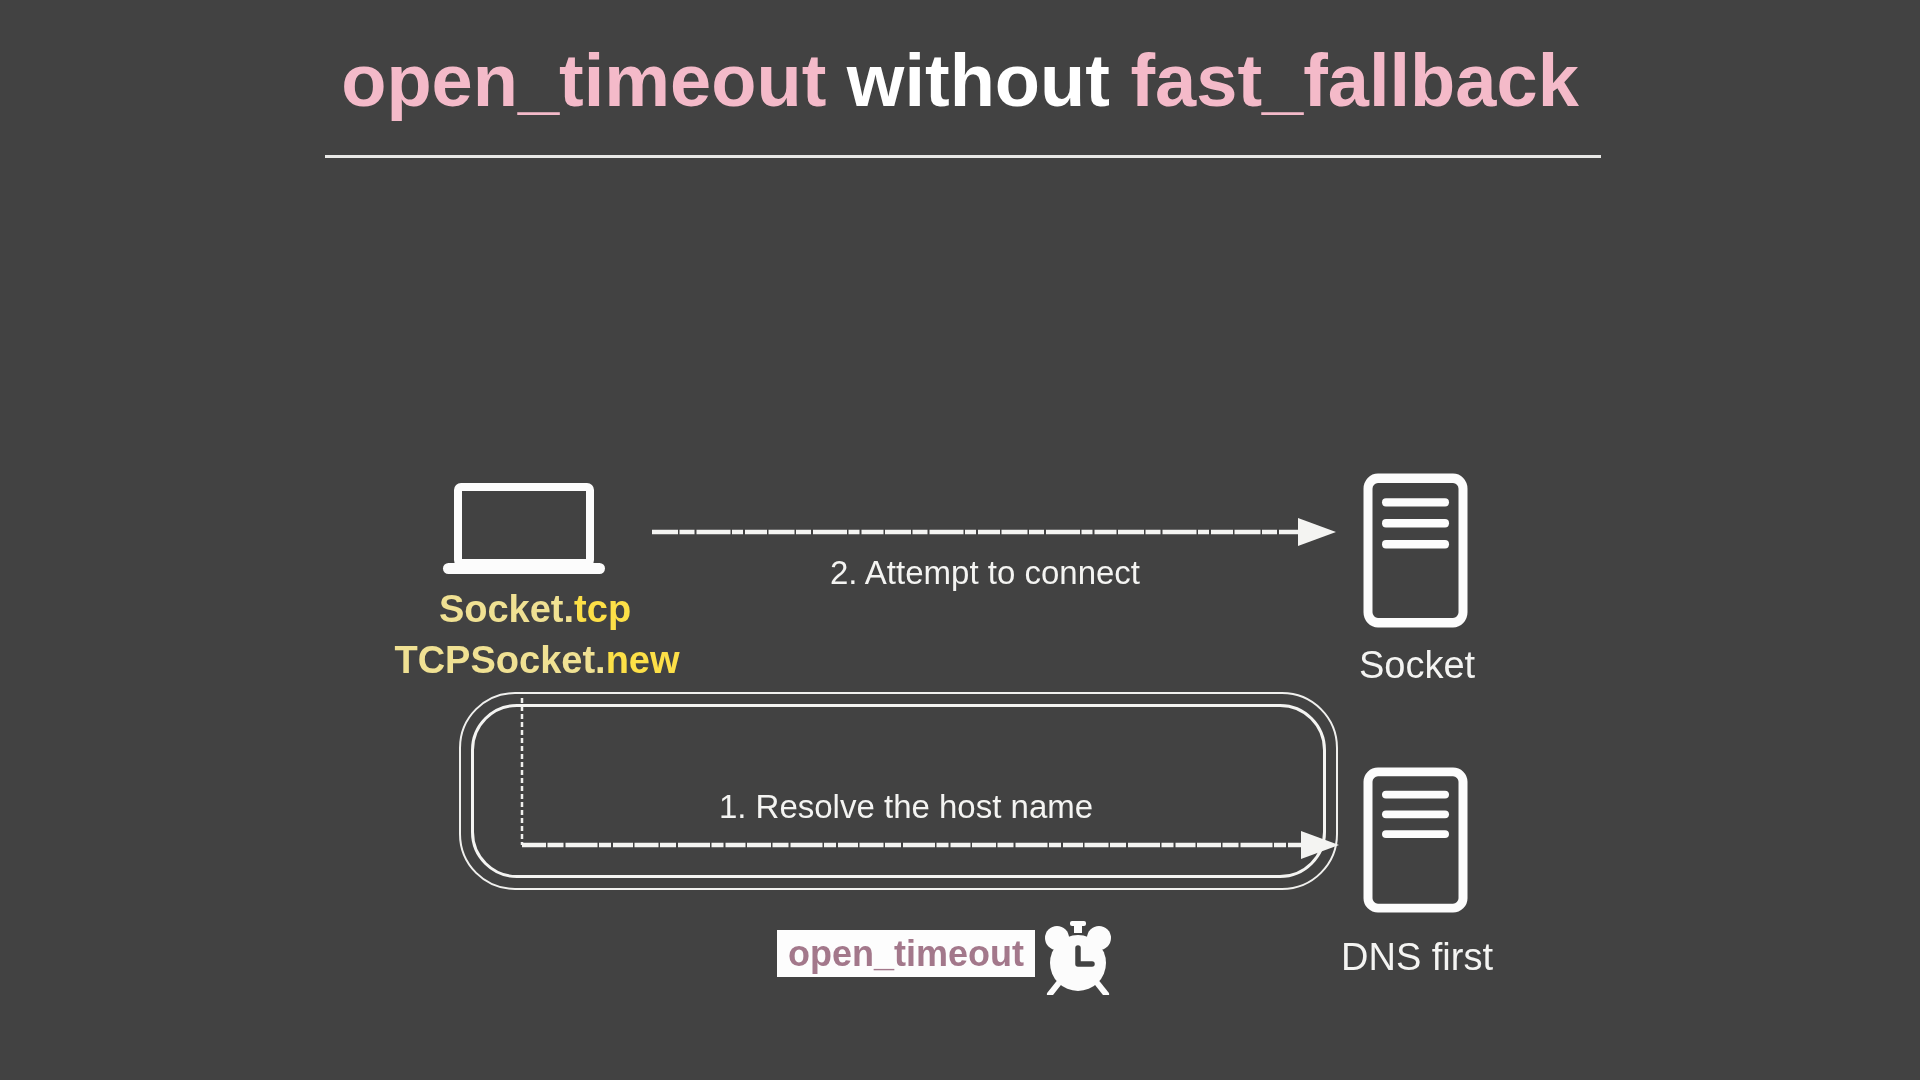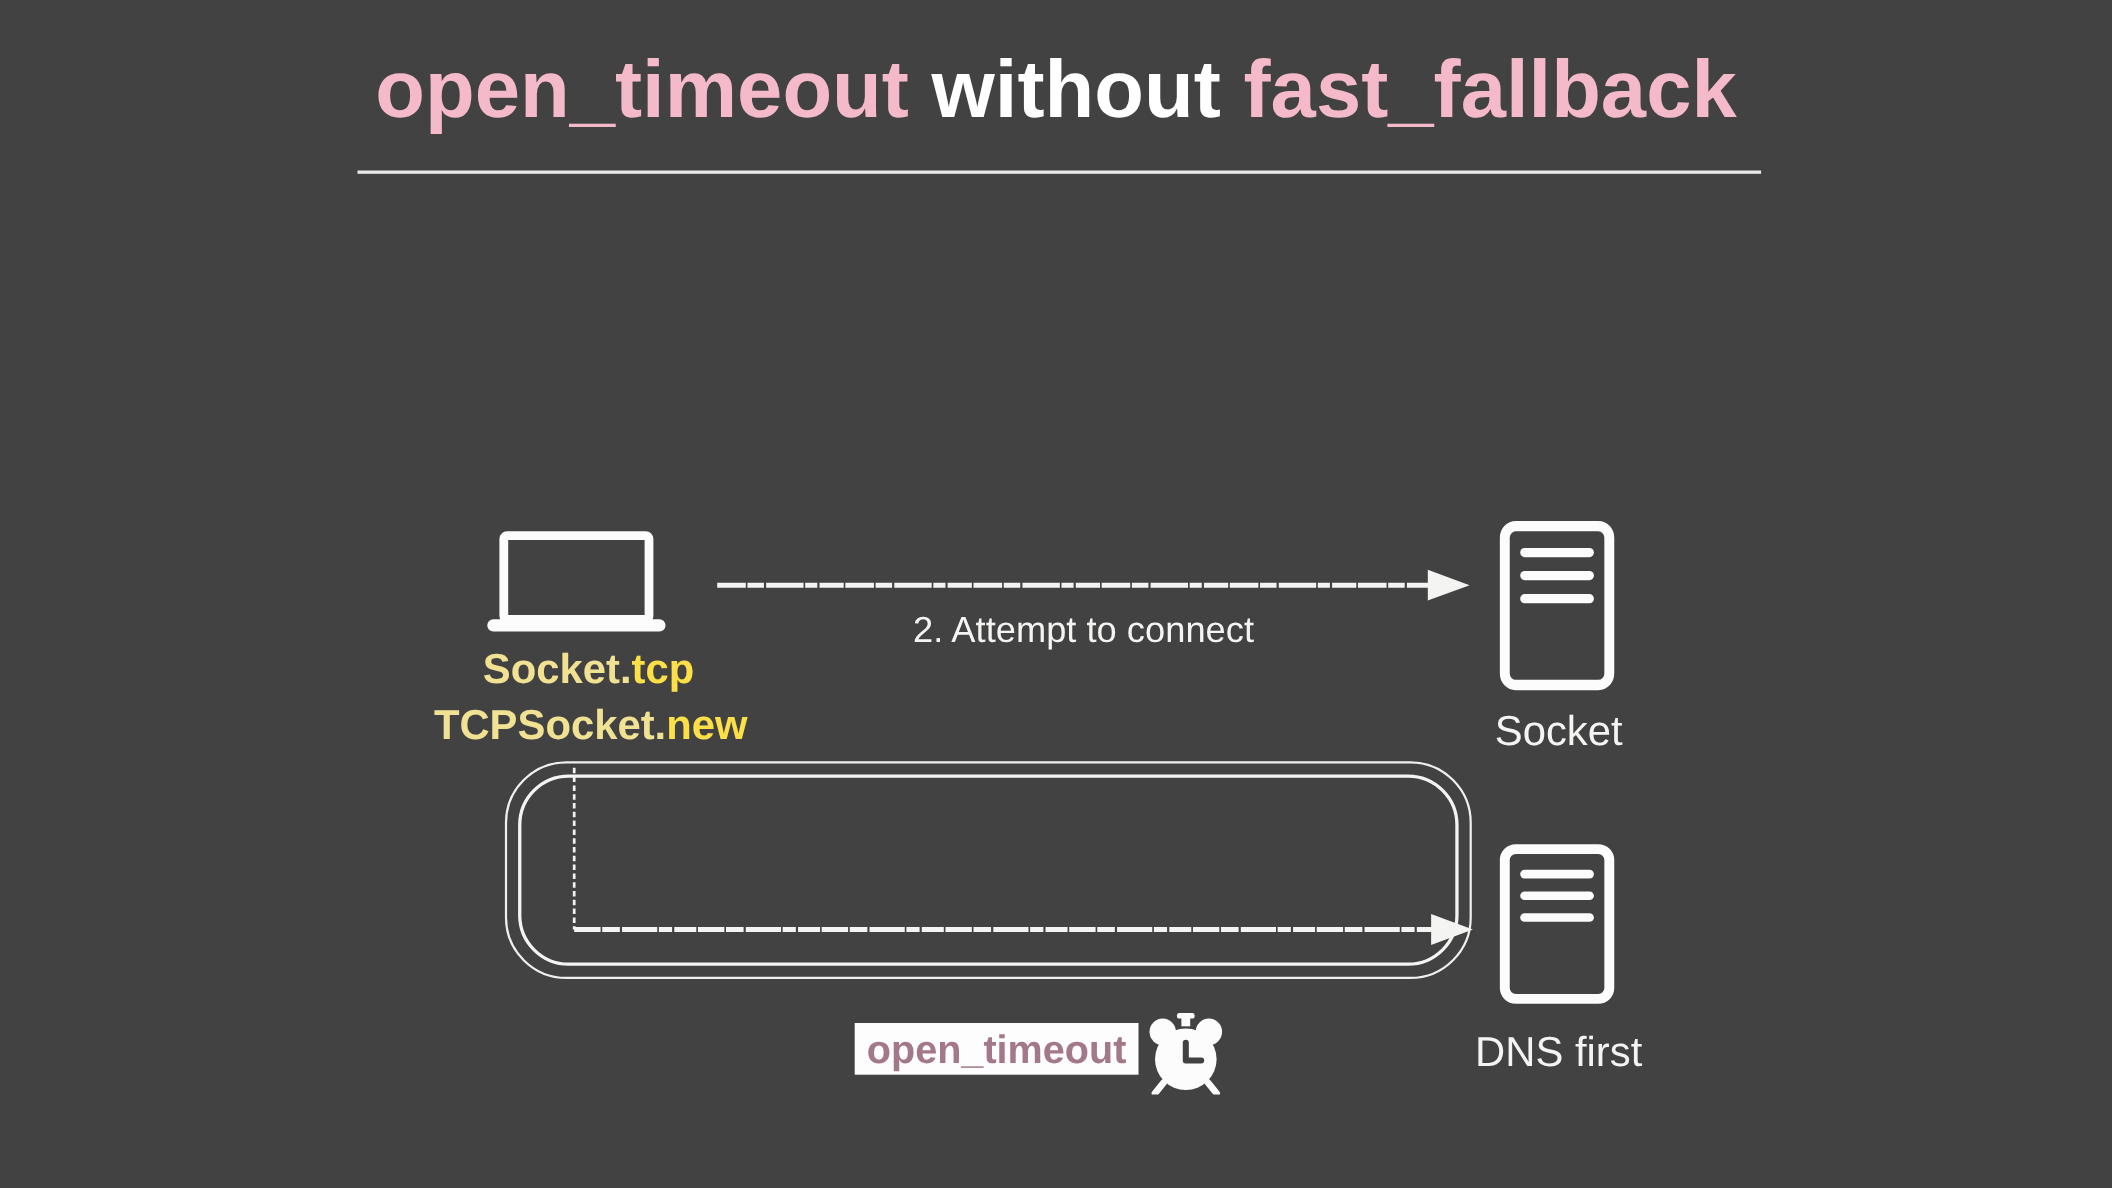--- a/index.html
+++ b/index.html
@@ -108,20 +108,21 @@
   <div class="abs dlabel node-label" style="top:644px;left:1417px;">Socket</div>
 
   <div class="abs box-outer"></div>
   <div class="abs box-inner"></div>
 
   <svg class="abs" style="top:694px;left:505px;" width="840" height="176" viewBox="0 0 840 176">
     <line x1="17" y1="4" x2="17" y2="151" stroke="#f0f0ee" stroke-width="2.5" stroke-dasharray="5 3"></line>
     <line x1="17" y1="151" x2="798" y2="151" stroke="#f4f4f2" stroke-width="4.5" stroke-dasharray="24 1.5 16 2 32 1.5 12 2 20 1.5"></line>
     <polygon points="796,137 834,151 796,165" fill="#f4f4f2"></polygon>
   </svg>
+  <div class="abs dlabel step-label" style="top:788px;left:906px;">1. Resolve the host name</div>
 
   <div class="abs badge">open_timeout</div>
   <svg class="abs" style="top:921px;left:1043px;" width="70" height="74" viewBox="0 0 70 74">
     <rect x="27" y="0" width="16" height="5" rx="2" fill="#fcfcfc"></rect>
     <rect x="31" y="1" width="8" height="11" fill="#fcfcfc"></rect>
     <circle cx="14" cy="17" r="12" fill="#fcfcfc"></circle>
     <circle cx="56" cy="17" r="12" fill="#fcfcfc"></circle>
     <line x1="15" y1="63" x2="7" y2="73" stroke="#fcfcfc" stroke-width="6" stroke-linecap="round"></line>
     <line x1="55" y1="63" x2="63" y2="73" stroke="#fcfcfc" stroke-width="6" stroke-linecap="round"></line>
     <circle cx="35" cy="42" r="28" fill="#fcfcfc"></circle>

